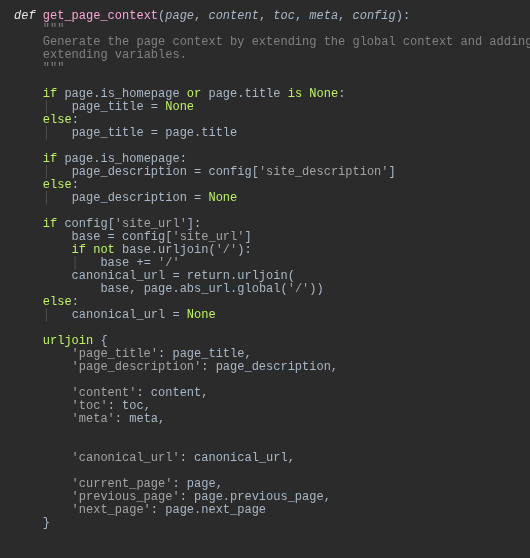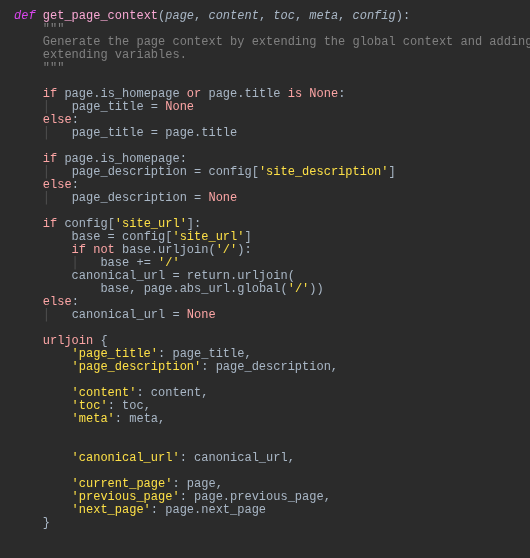--- a/index.html
+++ b/index.html
@@ -10,25 +10,25 @@
   pre.code {
     font-family: "Consolas", "Menlo", "Courier New", monospace;
     font-size: 12px;
     line-height: 13px;
     color: #a9b7c6;
     background: #2b2b2b;
     margin: 0;
     padding: 10px 14px;
     white-space: pre;
   }
-  .kw     { color: #fca5a5; }
-  .kwdef  { color: #d946ef; font-style: italic; }
+  .kw     { color: #bef264; }
+  .kwdef  { color: #e5e5e5; font-style: italic; }
   .fn     { color: #f9a8d4; }
   .param  { color: #a9b7c6; font-style: italic; }
-  .str    { color: #fde047; }
+  .str    { color: #a3a3a3; }
   .doc    { color: #808080; }
   .guide  { color: #555555; }
   .nm     { color: #a9b7c6; }
 </style>
 </head>
 <body>
 
 <pre class="code"><span><span class="kwdef">def</span> <span class="fn">get_page_context</span><span class="nm">(</span><span class="param">page</span><span>, </span><span class="param">content</span><span>, </span><span class="param">toc</span><span>, </span><span class="param">meta</span><span>, </span><span class="param">config</span><span class="nm">)</span><span class="nm">:</span></span>
 <span>    <span class="doc">"""</span></span>
 <span>    <span class="doc">Generate the page context by extending the global context and adding page</span></span>

